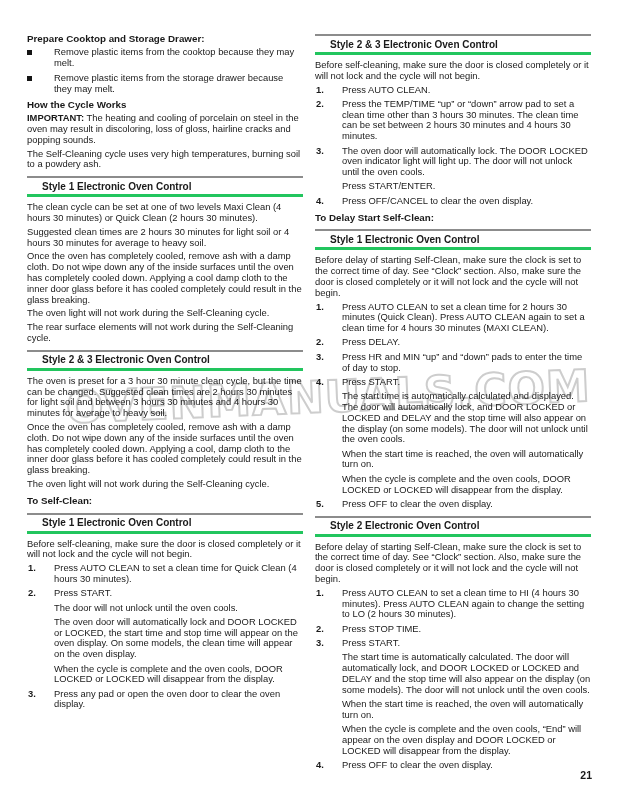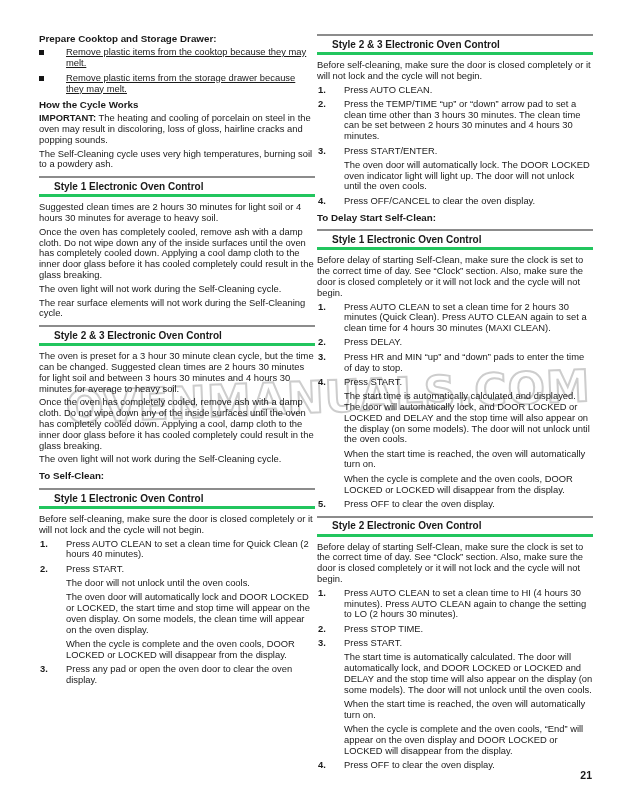--- a/index.html
+++ b/index.html
@@ -21,24 +21,23 @@
     letter-spacing:1px;
     white-space:nowrap;
     color:transparent;
     -webkit-text-stroke:2px rgba(188,188,188,0.75);
     transform:rotate(-2.4deg);
     transform-origin:left center;
     pointer-events:none;
   }
   .cols {
     position:relative; z-index:1;
-    display:flex; gap:2px;
+    display:flex; gap:12px;
     padding:34px 14px 0 27px;
     box-sizing:border-box;
-    margin-left:12px;
   }
   .col { width:276px; flex:none; font-size:9.4px; line-height:10.8px; }
   .hd { font-size:9.8px; font-weight:bold; margin:6px 0 2px 0; }
   .hd:first-child { margin-top:0; }
   .boxhd {
     font-size:10px; line-height:11px; font-weight:bold;
     border-top:2px solid #8c8c8c;
     border-bottom:3px solid #22c55e;
     padding:2.5px 0 2.5px 15px;
     margin:6px 0 5px 0;
@@ -46,21 +45,21 @@
   .boxhd:first-child { margin-top:0; }
   p.body { margin:0 0 3px 0; }
   p.body b { font-weight:bold; }
   .bi { display:flex; margin:0 0 4.5px 0; }
   .bi .sq { flex:none; width:27px; }
   .bi .sq::before {
     content:""; display:inline-block;
     width:4.5px; height:4.5px; background:#151515;
     margin-top:3px;
   }
-  .bi .bt { flex:1;text-decoration:underline; }
+  .bi .bt { flex:1; }
   .step { display:flex; margin:0 0 3.5px 0; }
   .step .num { flex:none; width:27px; font-weight:bold; padding-left:1px; box-sizing:border-box; }
   .step .st { flex:1; }
   .step .st p { margin:0; }
   .step .st p + p { margin-top:3.5px; }
   .pagenum {
     position:absolute; right:28px; bottom:21px;
     font-size:10.5px; font-weight:bold;margin-top:44px;
   }
 </style>
@@ -83,38 +82,39 @@
       <div class="bi">
         <span class="sq"></span>
         <div class="bt">Remove plastic items from the storage drawer because they may melt.</div>
       </div>
 
       <div class="hd">How the Cycle Works</div>
       <p class="body"><b>IMPORTANT:</b> <span>The heating and cooling of porcelain on steel in the oven may result in discoloring, loss of gloss, hairline cracks and popping sounds.</span></p>
       <p class="body">The Self-Cleaning cycle uses very high temperatures, burning soil to a powdery ash.</p>
 
       <div class="boxhd">Style 1 Electronic Oven Control</div>
+      <p class="body">The clean cycle can be set at one of two levels Maxi Clean (4 hours 30 minutes) or Quick Clean (2 hours 30 minutes).</p>
       <p class="body">Suggested clean times are 2 hours 30 minutes for light soil or 4 hours 30 minutes for average to heavy soil.</p>
       <p class="body">Once the oven has completely cooled, remove ash with a damp cloth. Do not wipe down any of the inside surfaces until the oven has completely cooled down. Applying a cool damp cloth to the inner door glass before it has cooled completely could result in the glass breaking.</p>
       <p class="body">The oven light will not work during the Self-Cleaning cycle.</p>
       <p class="body">The rear surface elements will not work during the Self-Cleaning cycle.</p>
 
       <div class="boxhd">Style 2 &amp; 3 Electronic Oven Control</div>
       <p class="body">The oven is preset for a 3 hour 30 minute clean cycle, but the time can be changed. Suggested clean times are 2 hours 30 minutes for light soil and between 3 hours 30 minutes and 4 hours 30 minutes for average to heavy soil.</p>
       <p class="body">Once the oven has completely cooled, remove ash with a damp cloth. Do not wipe down any of the inside surfaces until the oven has completely cooled down. Applying a cool, damp cloth to the inner door glass before it has cooled completely could result in the glass breaking.</p>
       <p class="body">The oven light will not work during the Self-Cleaning cycle.</p>
 
       <div class="hd">To Self-Clean:</div>
       <div class="boxhd">Style 1 Electronic Oven Control</div>
       <p class="body">Before self-cleaning, make sure the door is closed completely or it will not lock and the cycle will not begin.</p>
 
       <div class="step">
         <span class="num">1.</span>
         <div class="st">
-          <p>Press AUTO CLEAN to set a clean time for Quick Clean (2 hours 40 minutes).</p>
+          <p>Press AUTO CLEAN to set a clean time for Quick Clean (4 hours 30 minutes).</p>
         </div>
       </div>
       <div class="step">
         <span class="num">2.</span>
         <div class="st">
           <p>Press START.</p>
           <p>The door will not unlock until the oven cools.</p>
           <p>The oven door will automatically lock and DOOR LOCKED or LOCKED, the start time and stop time will appear on the oven display. On some models, the clean time will appear on the oven display.</p>
           <p>When the cycle is complete and the oven cools, DOOR LOCKED or LOCKED will disappear from the display.</p>
         </div>
@@ -139,22 +139,22 @@
       </div>
       <div class="step">
         <span class="num">2.</span>
         <div class="st">
           <p>Press the TEMP/TIME “up” or “down” arrow pad to set a clean time other than 3 hours 30 minutes. The clean time can be set between 2 hours 30 minutes and 4 hours 30 minutes.</p>
         </div>
       </div>
       <div class="step">
         <span class="num">3.</span>
         <div class="st">
+          <p>The oven door will automatically lock. The DOOR LOCKED oven indicator light will light up. The door will not unlock until the oven cools.</p>
           <p>Press START/ENTER.</p>
-          <p>The oven door will automatically lock. The DOOR LOCKED oven indicator light will light up. The door will not unlock until the oven cools.</p>
         </div>
       </div>
       <div class="step">
         <span class="num">4.</span>
         <div class="st">
           <p>Press OFF/CANCEL to clear the oven display.</p>
         </div>
       </div>
 
       <div class="hd">To Delay Start Self-Clean:</div>

